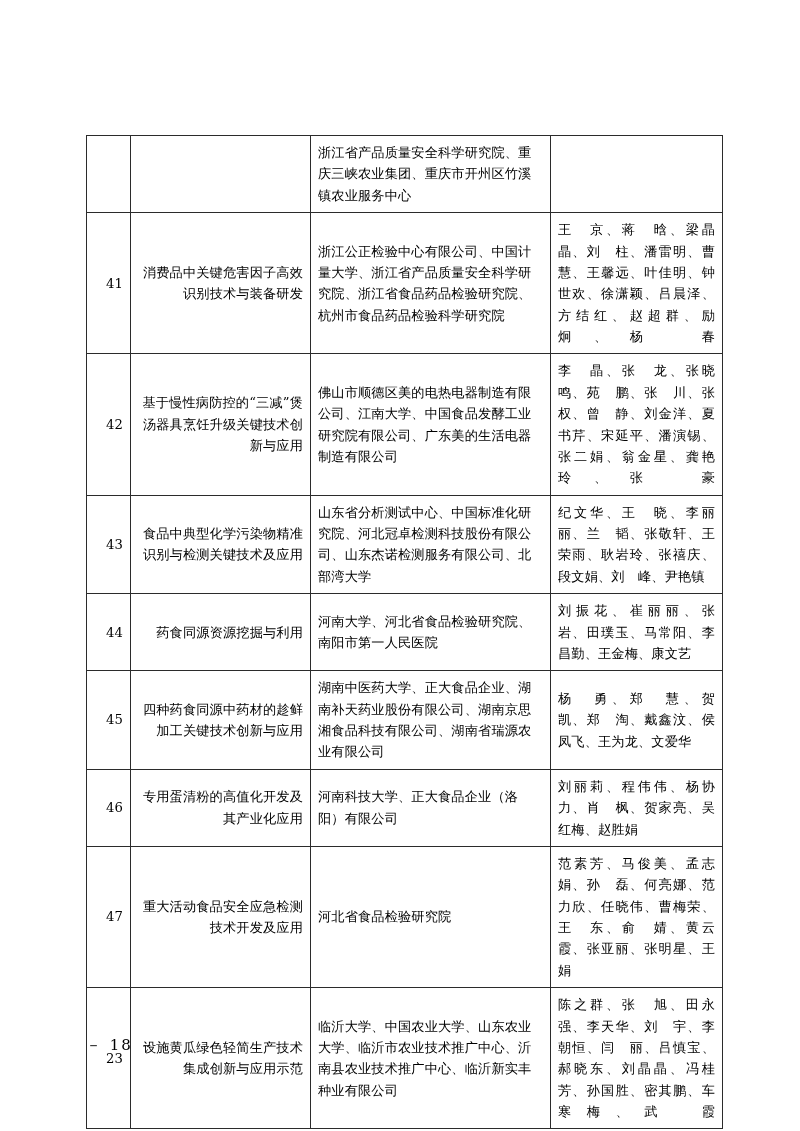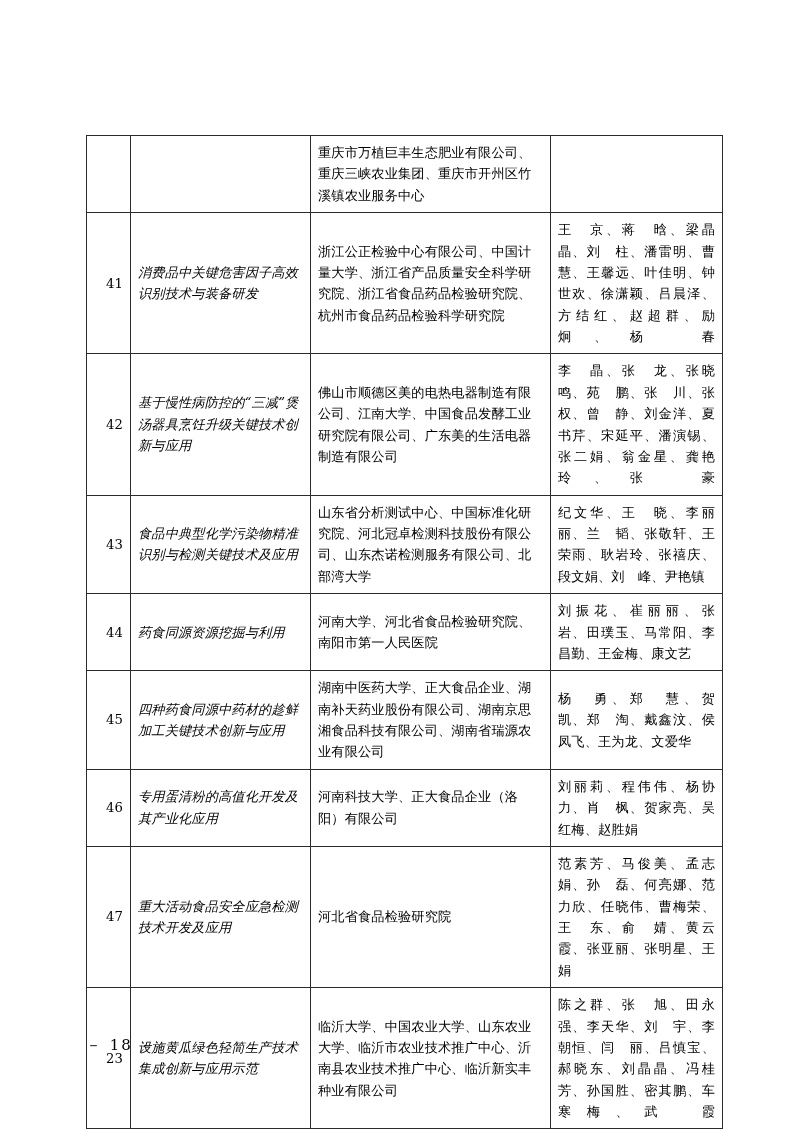--- a/index.html
+++ b/index.html
@@ -54,24 +54,23 @@
   col.c-names { width: 172px; }
 
   td.cell-no {
     text-align: right;
     font-size: 13.5px;
     font-family: "DejaVu Serif", "Liberation Serif", serif;
     padding: 6px 2px;
   }
 
   td.cell-title {
-    text-align: left;
+    text-align: right;
     padding-left: 10px;
     padding-right: 6px;
-    font-style: italic;
   }
 
   td.cell-inst {
     text-align: left;
     padding-left: 9px;
     padding-right: 7px;
   }
 
   
   td.cell-names {
@@ -107,21 +106,21 @@
         <col class="c-no">
         <col class="c-title">
         <col class="c-inst">
         <col class="c-names">
       </colgroup>
       <tbody>
 
         <tr style="height:72px;">
           <td class="cell-no"></td>
           <td class="cell-title"></td>
-          <td class="cell-inst">重庆市万植巨丰生态肥业有限公司、重庆三峡农业集团、重庆市开州区竹溪镇农业服务中心</td>
+          <td class="cell-inst">浙江省产品质量安全科学研究院、重庆三峡农业集团、重庆市开州区竹溪镇农业服务中心</td>
           <td class="cell-names ragged"></td>
         </tr>
 
         <tr style="height:108px;">
           <td class="cell-no">41</td>
           <td class="cell-title">消费品中关键危害因子高效识别技术与装备研发</td>
           <td class="cell-inst">浙江公正检验中心有限公司、中国计量大学、浙江省产品质量安全科学研究院、浙江省食品药品检验研究院、杭州市食品药品检验科学研究院</td>
           <td class="cell-names">王　京、蒋　晗、梁晶晶、刘　柱、潘雷明、曹　慧、王馨远、叶佳明、钟世欢、徐潇颖、吕晨泽、方结红、赵超群、励　炯、杨　春</td>
         </tr>
 

